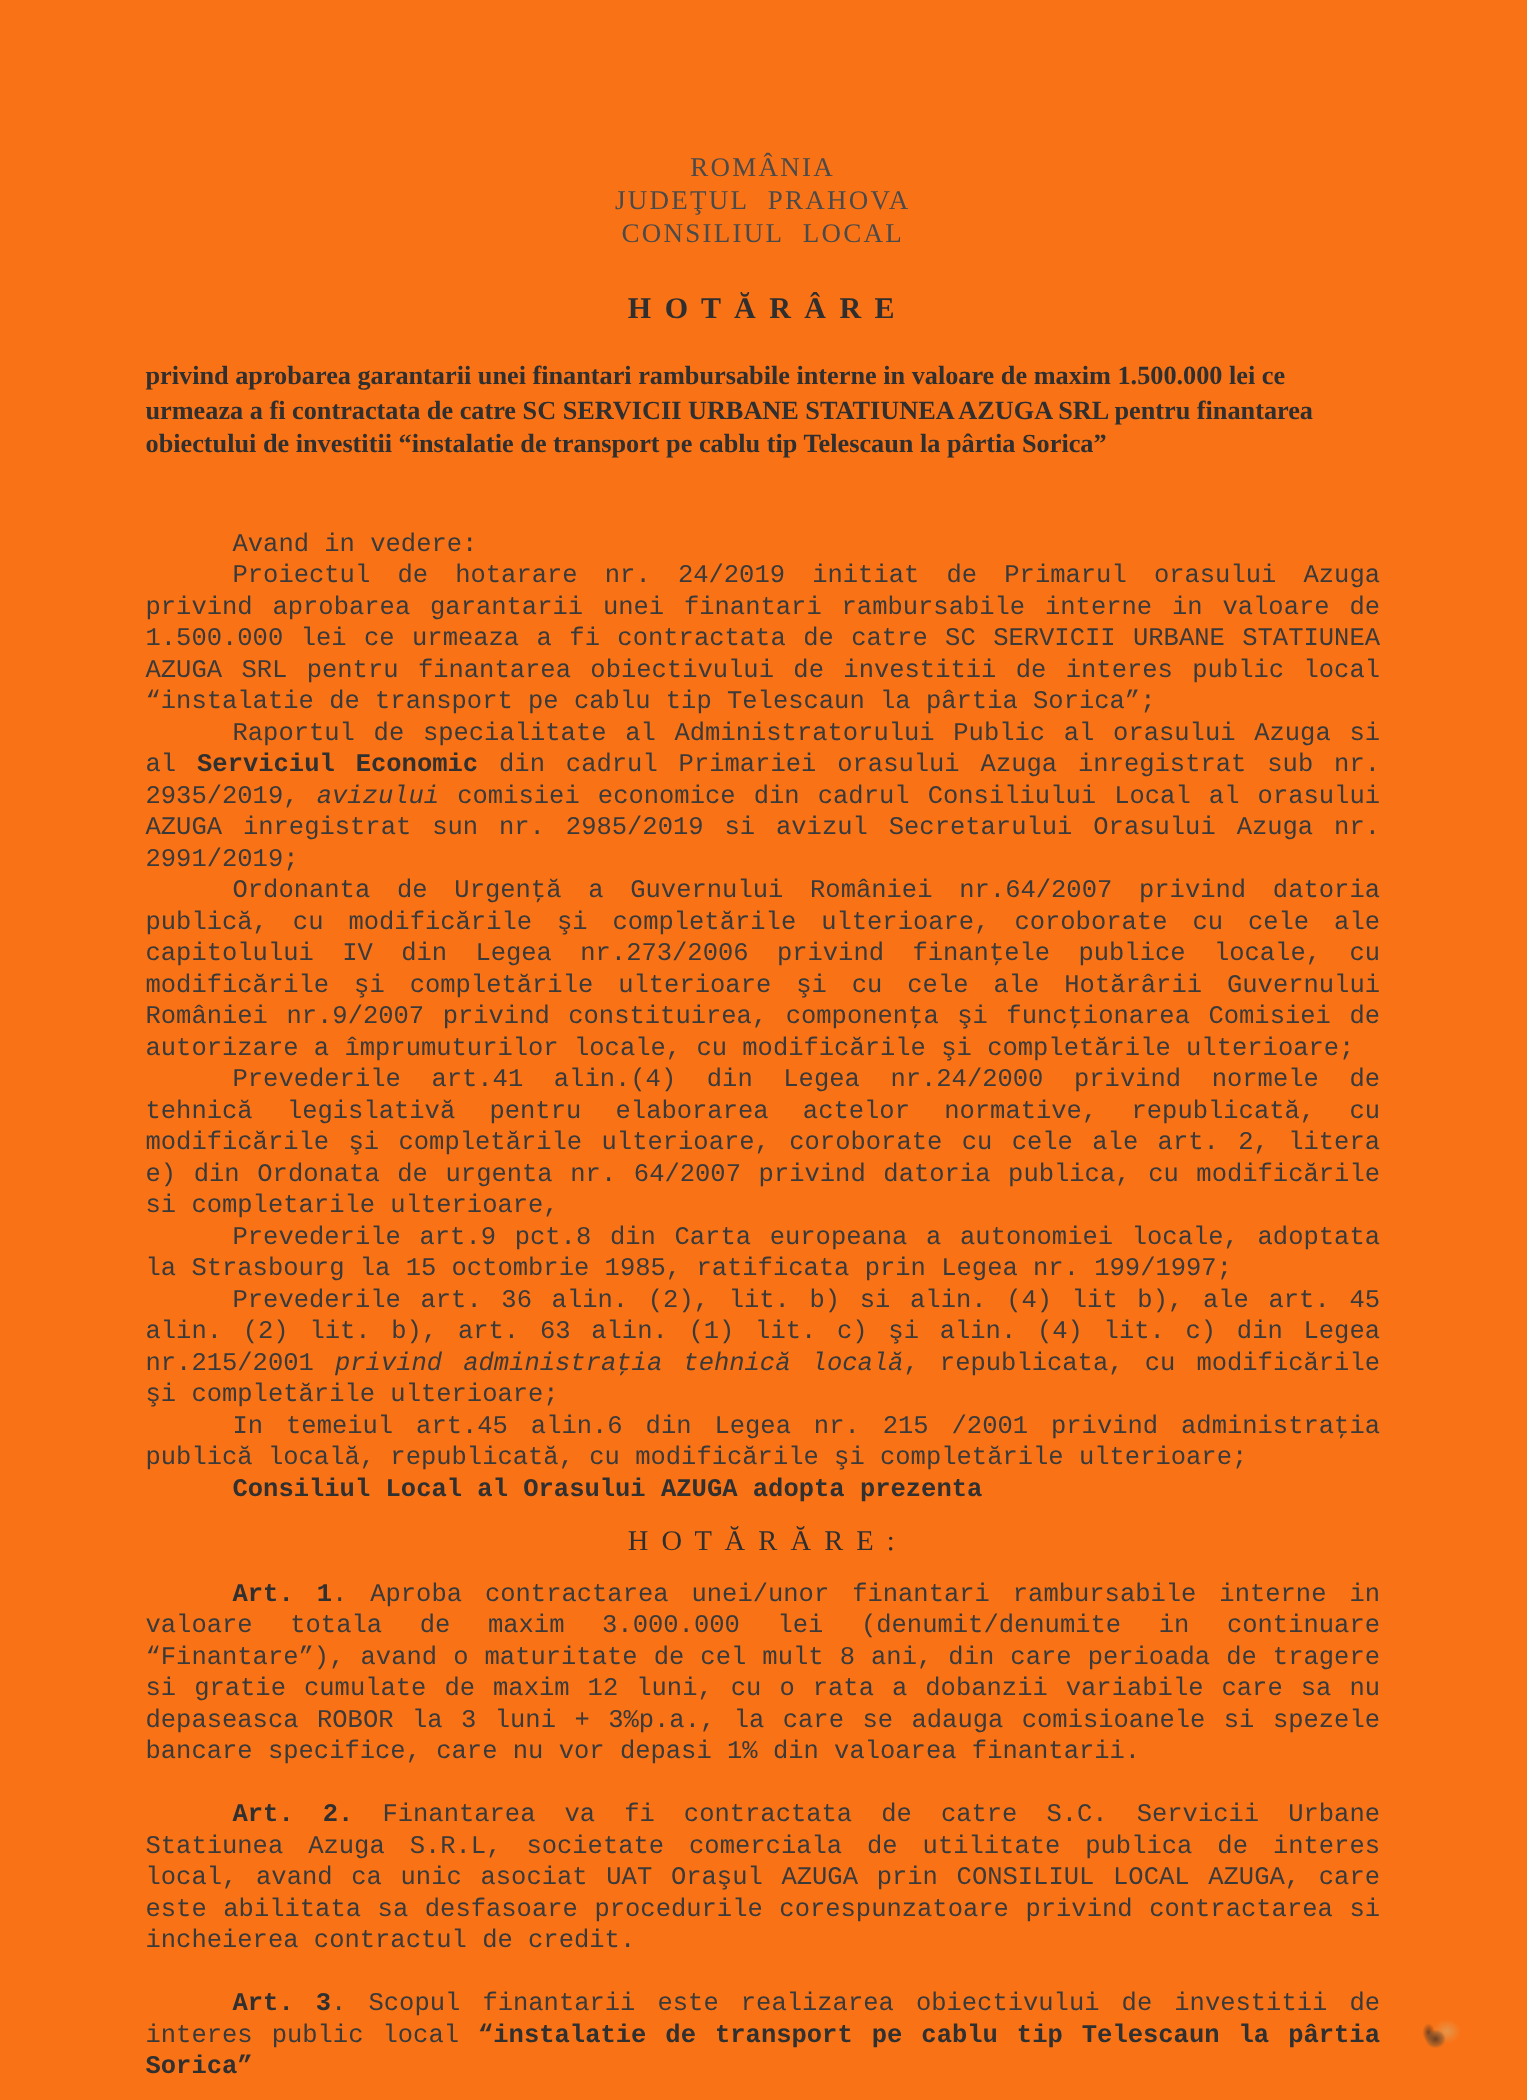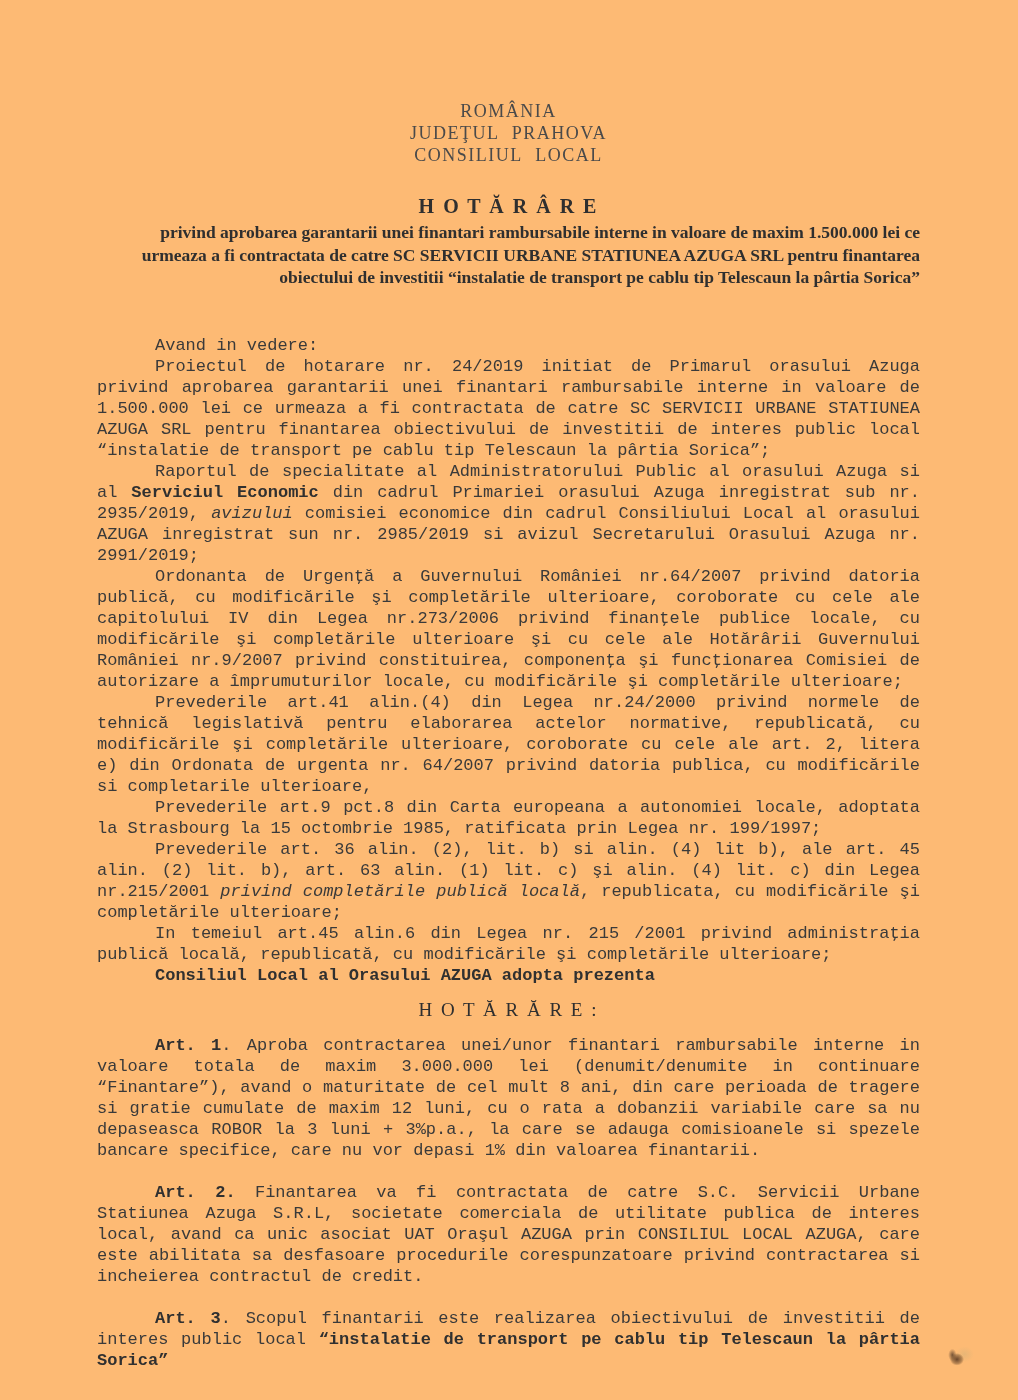--- a/index.html
+++ b/index.html
@@ -4,40 +4,40 @@
 <style>
   * { margin: 0; padding: 0; box-sizing: border-box; }
   html, body { background: #e9e9e9; }
   body {
     width: 1018px; height: 1400px;
     margin: 0; position: relative; overflow: hidden;
     font-family: "Liberation Serif", "DejaVu Serif", serif;
   }
   .page {
     position: absolute; inset: 0;
-    background: #fdba74;
+    background: #f97316;
     color: #383838;
     padding: 100px 98px 0 97px;
   }
   .header { text-align: center; }
   .header-line {
     font-size: 18px; line-height: 22px;
     letter-spacing: 1.5px; word-spacing: 7px;
     color: #4a4a4a;
   }
   .h1 {
     text-align: center; font-weight: bold;
     font-size: 20px; line-height: 24px;
     letter-spacing: 2px;
     margin-top: 28px; color: #2f2f2f;
   }
   .subtitle {
-    text-align: right; font-weight: bold;
+    text-align: left; font-weight: bold;
     font-size: 17.5px; line-height: 22.5px;
-    margin-top: 3px; color: #2f2f2f;
+    margin-top: 21px; color: #2f2f2f;
   }
   .preamble { margin-top: 46px; }
   .para {
     text-align: justify;
     font-size: 17px; line-height: 21px;
     text-indent: 58px;
     color: #3a3a3a;
     font-family: Liberation Mono, monospace;
   }
   .para .b { font-weight: bold; color: #303030; }
@@ -73,21 +73,21 @@
   <div class="h1">H O T Ă R Â R E</div>
   <div class="subtitle">privind aprobarea garantarii unei finantari rambursabile interne in valoare de maxim 1.500.000 lei  ce urmeaza a fi contractata de catre SC SERVICII URBANE STATIUNEA AZUGA SRL pentru finantarea obiectului de investitii “instalatie de transport pe cablu tip Telescaun la pârtia Sorica”</div>
 
   <div class="preamble">
       <p class="para"><span>Avand in vedere:</span></p>
       <p class="para"><span>Proiectul de hotarare nr. 24/2019 initiat de Primarul orasului Azuga privind aprobarea garantarii unei finantari rambursabile interne in valoare de 1.500.000 lei ce urmeaza a fi contractata de catre SC SERVICII URBANE STATIUNEA AZUGA SRL pentru finantarea obiectivului de investitii de interes public local “instalatie de transport pe cablu tip Telescaun la pârtia Sorica”;</span></p>
       <p class="para"><span>Raportul de specialitate al Administratorului Public al orasului Azuga si al </span><span class="b">Serviciul Economic</span><span> din cadrul Primariei orasului Azuga inregistrat sub nr. 2935/2019,  </span><span class="i">avizului</span><span> comisiei economice din cadrul Consiliului Local al orasului AZUGA inregistrat sun nr. 2985/2019 si avizul Secretarului Orasului Azuga nr. 2991/2019;</span></p>
       <p class="para"><span>Ordonanta de Urgenţă a Guvernului României nr.64/2007 privind datoria publică, cu modificările şi completările ulterioare, coroborate cu cele ale capitolului IV din Legea nr.273/2006 privind finanţele publice locale, cu modificările şi completările ulterioare şi cu cele ale Hotărârii Guvernului României nr.9/2007 privind constituirea, componenţa şi funcţionarea Comisiei de autorizare a împrumuturilor locale, cu modificările şi completările ulterioare;</span></p>
       <p class="para"><span>Prevederile art.41 alin.(4) din Legea nr.24/2000 privind normele de tehnică legislativă pentru elaborarea actelor normative, republicată, cu modificările şi completările ulterioare, coroborate cu cele ale art. 2, litera e) din Ordonata de urgenta nr. 64/2007 privind datoria publica, cu modificările si completarile ulterioare,</span></p>
       <p class="para"><span>Prevederile art.9 pct.8 din Carta europeana a autonomiei locale, adoptata la Strasbourg la 15 octombrie 1985, ratificata prin Legea nr. 199/1997;</span></p>
-      <p class="para"><span>Prevederile art. 36 alin. (2), lit. b) si alin. (4) lit b), ale art. 45 alin. (2) lit. b), art. 63 alin. (1) lit. c) şi alin. (4) lit. c) din Legea nr.215/2001 </span><span class="i">privind completările publică locală</span><span>, republicata, cu modificările şi completările ulterioare;</span></p>
+      <p class="para"><span>Prevederile art. 36 alin. (2), lit. b) si alin. (4) lit b), ale art. 45 alin. (2) lit. b), art. 63 alin. (1) lit. c) şi alin. (4) lit. c) din Legea nr.215/2001 </span><span class="i">privind administraţia tehnică locală</span><span>, republicata, cu modificările şi completările ulterioare;</span></p>
       <p class="para"><span>In temeiul art.45 alin.6 din Legea nr. 215 /2001 privind administraţia publică locală, republicată, cu modificările şi completările ulterioare;</span></p>
       <p class="para"><span class="b">Consiliul Local al Orasului AZUGA adopta prezenta</span></p>
     </div>
 
   <div class="h2">H O T Ă R Ă R E :</div>
 
   <div class="articles">
       <p class="para"><span class="b">Art. 1</span><span>. Aproba contractarea unei/unor finantari rambursabile interne in valoare totala de maxim 3.000.000 lei (denumit/denumite in continuare “Finantare”), avand o maturitate de cel mult 8 ani, din care perioada de tragere si gratie cumulate de maxim 12 luni, cu o rata a dobanzii variabile care sa nu depaseasca ROBOR la 3 luni + 3%p.a.,  la care se adauga comisioanele si spezele bancare specifice, care nu vor depasi 1% din valoarea finantarii.</span></p>
       <p class="para"><span class="b">Art. 2.</span><span> Finantarea va fi contractata de catre S.C. Servicii Urbane Statiunea Azuga S.R.L, societate comerciala de utilitate publica de interes local, avand ca unic asociat UAT Oraşul AZUGA prin CONSILIUL LOCAL AZUGA, care este abilitata sa desfasoare procedurile corespunzatoare privind contractarea si incheierea contractul de credit.</span></p>
       <p class="para"><span class="b">Art. 3</span><span>. Scopul finantarii este realizarea obiectivului de investitii de interes public local </span><span class="b">“instalatie de transport pe cablu tip Telescaun la pârtia Sorica”</span></p>

